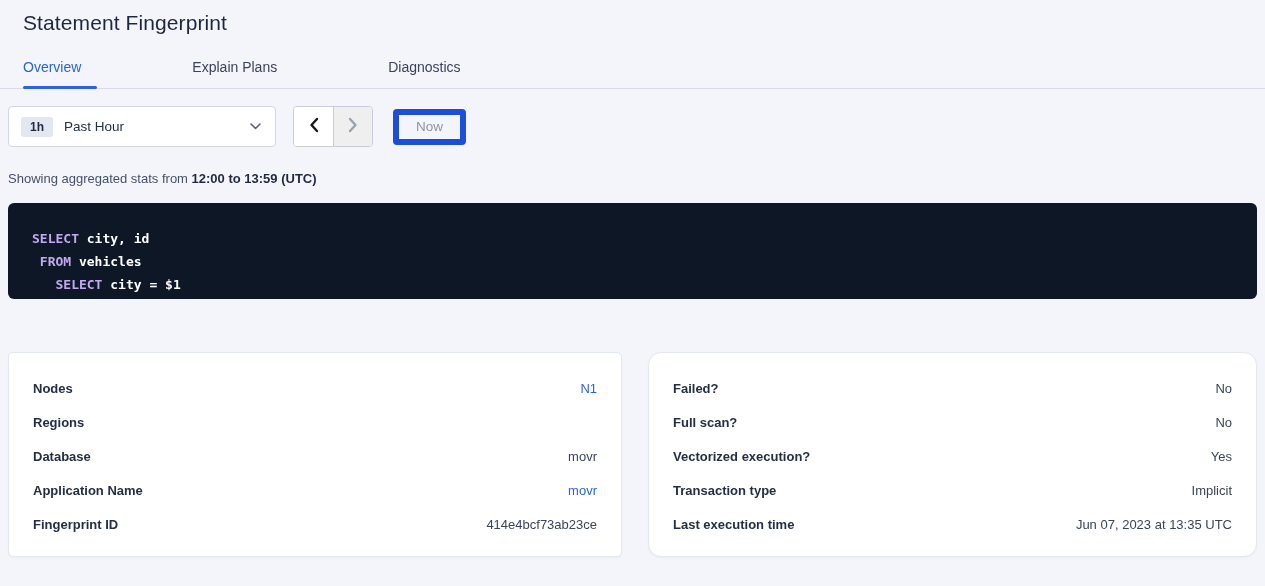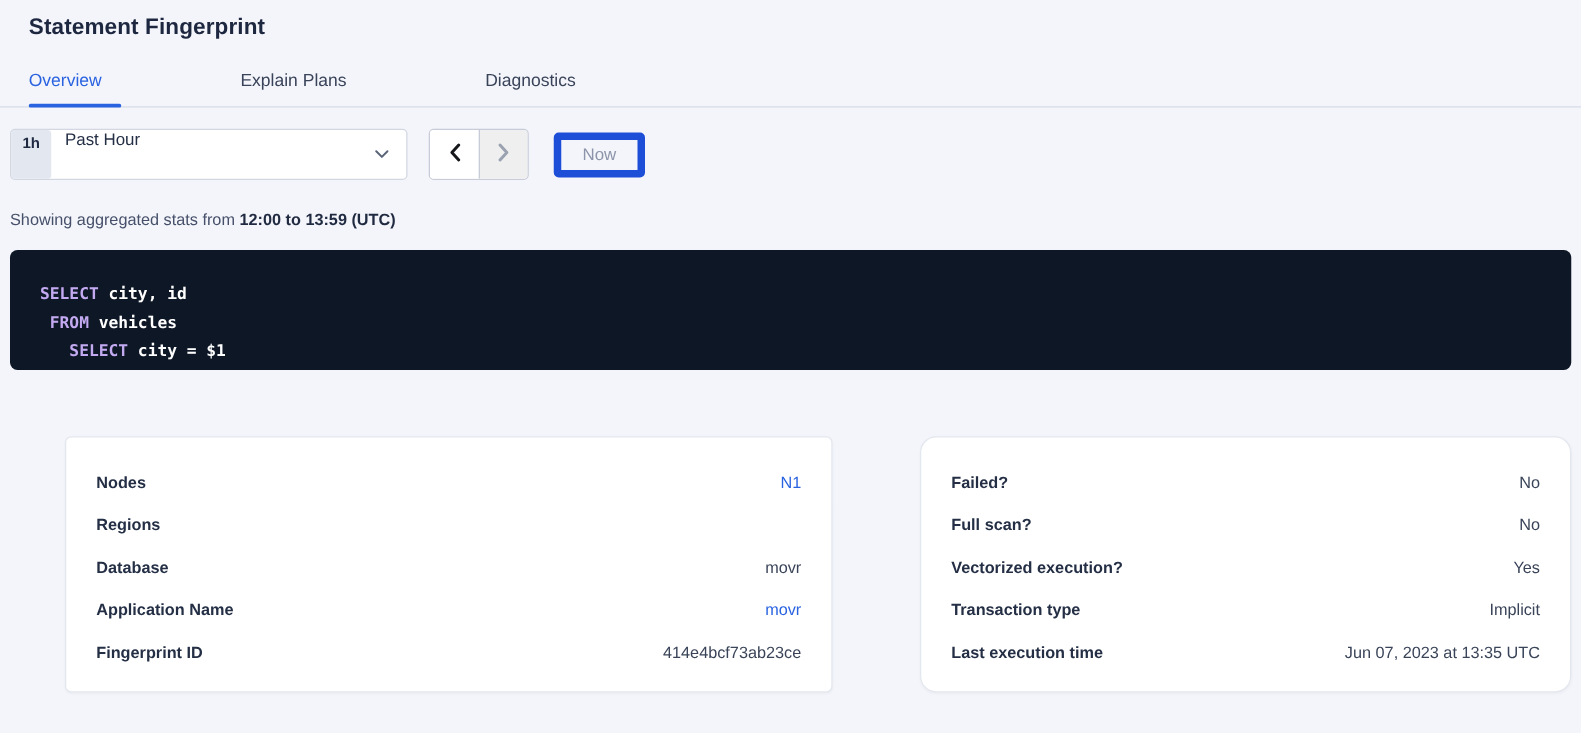--- a/index.html
+++ b/index.html
@@ -7,22 +7,22 @@
   body {
     background: #f4f5fa;
     font-family: "Liberation Sans", sans-serif;
     color: #242f45;
   }
   .page { width: 1265px; height: 586px; position: relative; }
 
   
   .header { padding: 11px 24px 0 23px; }
   .page-title {
-    font-size: 18px;
-    font-weight: bold;
+    font-size: 21px;
+    font-weight: normal;
     color: #1d2740;
     letter-spacing: 0.1px;
   }
 
   
   .tabs {
     display: flex;
     padding-left: 23px;
     margin-top: 24px;
     border-bottom: 1px solid #d6dbe7;
@@ -50,26 +50,27 @@
   .content { padding: 0 8px; }
 
   
   .toolbar {
     margin-top: 17px;
     display: flex;
     align-items: stretch;
     height: 41px;
   }
   .time-dropdown {
-    width: 318px;
+    width: 268px;
     background: #ffffff;
     border: 1px solid #d2d7e2;
     border-radius: 4px;
     display: flex;
-    padding: 0 14px 0 0;
+    align-items: center;
+    padding: 0 14px 0 12px;
     cursor: pointer;
     font-family: inherit;
   }
   .time-badge {
     background: #e2e7f0;
     color: #1f2940;
     font-size: 12px;
     font-weight: bold;
     border-radius: 3px;
     padding: 4px 9px;
@@ -149,21 +150,20 @@
     display: flex;
     gap: 26px;
   }
   .card {
     background: #ffffff;
     border: 1px solid #e3e7ee;
     border-radius: 5px;
     box-shadow: 0 1px 2px rgba(40,50,80,0.04);
     padding: 18px 24px 17px 24px;
     height: 205px;
-    margin-left: 44px;
   }
   .card.left { flex: 0 0 614px; }
   .card.right { flex: 1 1 auto; border-radius: 13px; }
   .detail-row {
     height: 34px;
     display: flex;
     align-items: center;
     justify-content: space-between;
   }
   .row-label {

